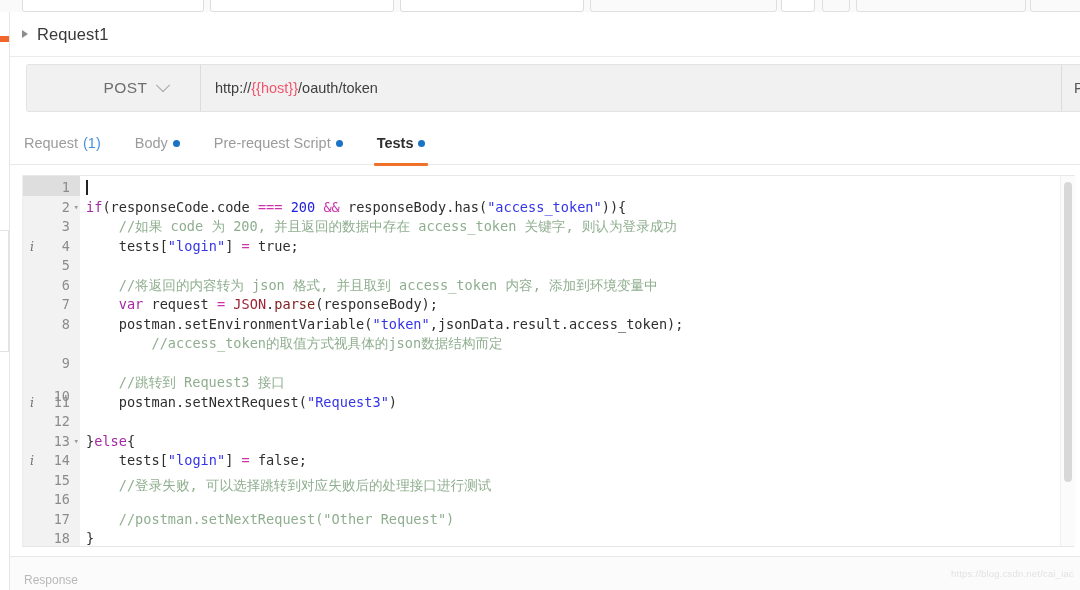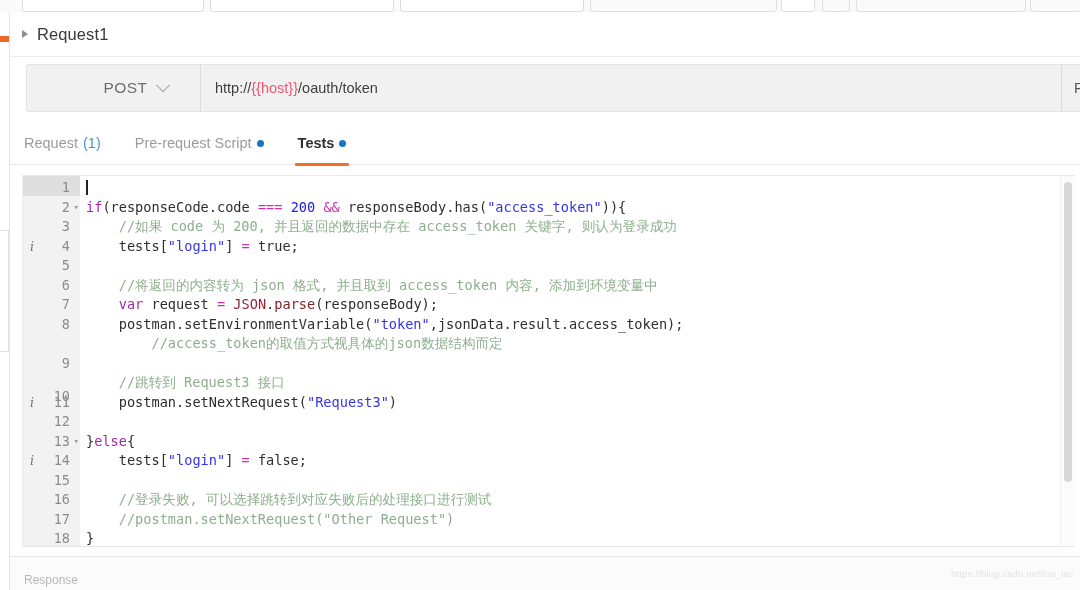--- a/index.html
+++ b/index.html
@@ -229,20 +229,24 @@
     </div>
     <div class="params-box">
       <span>Par</span>
     </div>
   </div>
 
   <div class="tabs" id="tabs">
       <div class="tab">
         <span>Request</span>
         <span class="count">(1)</span>
+      </div>
+      <div class="tab">
+        <span>Body</span>
+        <span class="dot"></span>
       </div>
       <div class="tab">
         <span>Pre-request Script</span>
         <span class="dot"></span>
       </div>
       <div class="tab active">
         <span>Tests</span>
         <span class="dot"></span>
         <div class="underline"></div>
       </div>
@@ -287,21 +291,21 @@
         <div class="cl" style="top: 119px;"><span>    </span><span class="k-kw">var</span><span> request </span><span class="k-op">=</span><span> </span><span class="k-cls">JSON</span><span>.</span><span class="k-fn">parse</span><span>(responseBody);</span></div>
         <div class="cl" style="top: 138.5px;"><span>    postman.setEnvironmentVariable(</span><span class="k-str">"token"</span><span>,jsonData.result.access_token);</span></div>
         <div class="cl" style="top: 158px;"><span class="k-cmt">        //access_token的取值方式视具体的json数据结构而定</span></div>
         <div class="cl" style="top: 177.5px;"></div>
         <div class="cl" style="top: 197px;"><span class="k-cmt">    //跳转到 Request3 接口</span></div>
         <div class="cl" style="top: 216.5px;"><span>    postman.setNextRequest(</span><span class="k-str">"Request3"</span><span>)</span></div>
         <div class="cl" style="top: 236px;"></div>
         <div class="cl" style="top: 255.5px;"><span>}</span><span class="k-kw">else</span><span>{</span></div>
         <div class="cl" style="top: 275px;"><span>    tests[</span><span class="k-str">"login"</span><span>] </span><span class="k-op">=</span><span> false;</span></div>
         <div class="cl" style="top: 294.5px;"></div>
-        <div class="cl" style="top: 314px;"><span class="k-cmt">    //登录失败, 可以选择跳转到对应失败后的处理接口进行测试</span></div>
+        <div class="cl" style="top: 300px;"><span class="k-cmt">    //登录失败, 可以选择跳转到对应失败后的处理接口进行测试</span></div>
         <div class="cl" style="top: 333.5px;"><span class="k-cmt">    //postman.setNextRequest("Other Request")</span></div>
         <div class="cl" style="top: 353px;"><span>}</span></div>
       </div>
     <div class="v-scroll-track">
       <div class="v-scroll"></div>
     </div>
   </div>
   <div class="editor-bottom-edge"></div>
 
   <div class="bottom-pane">

